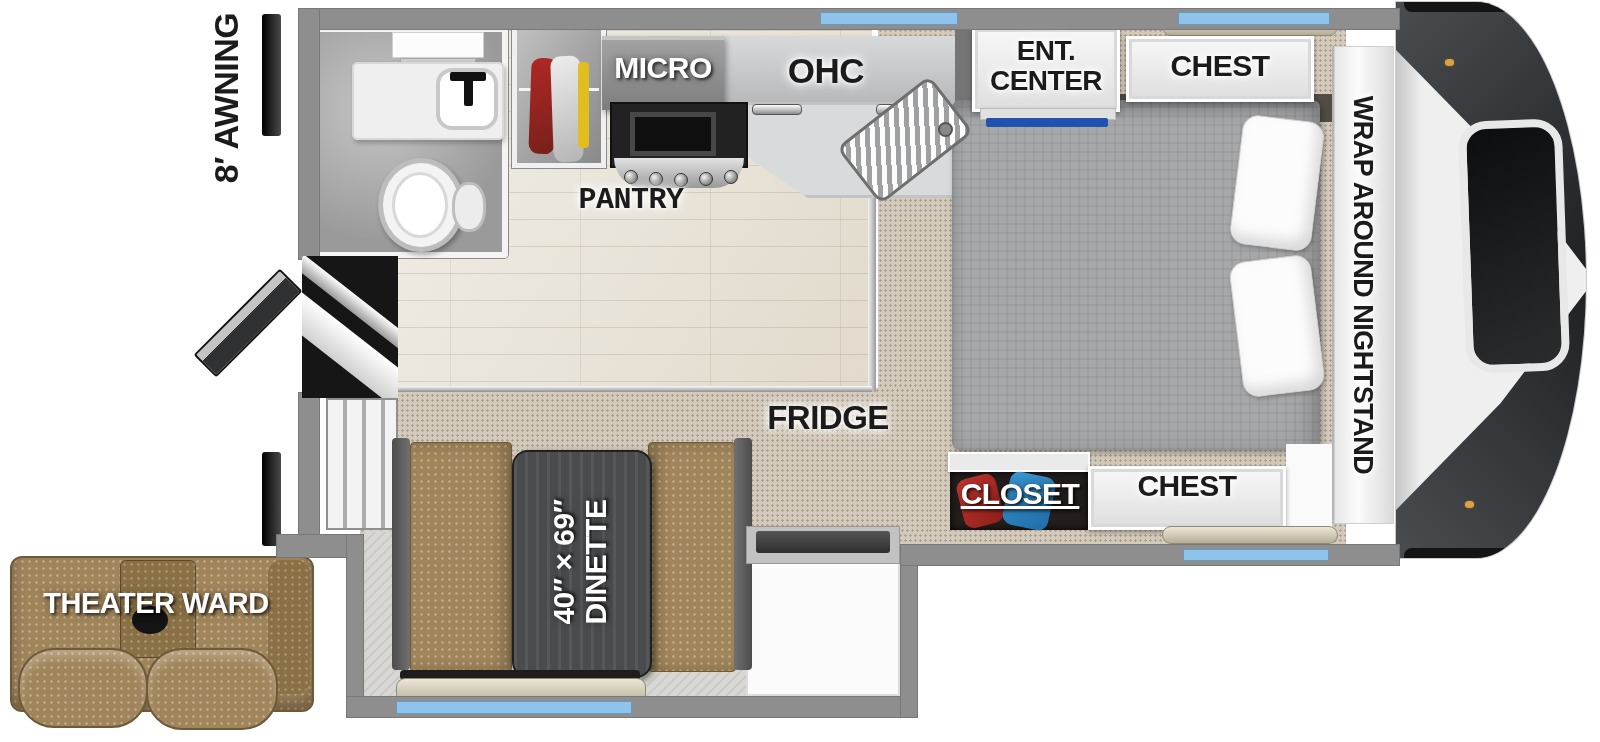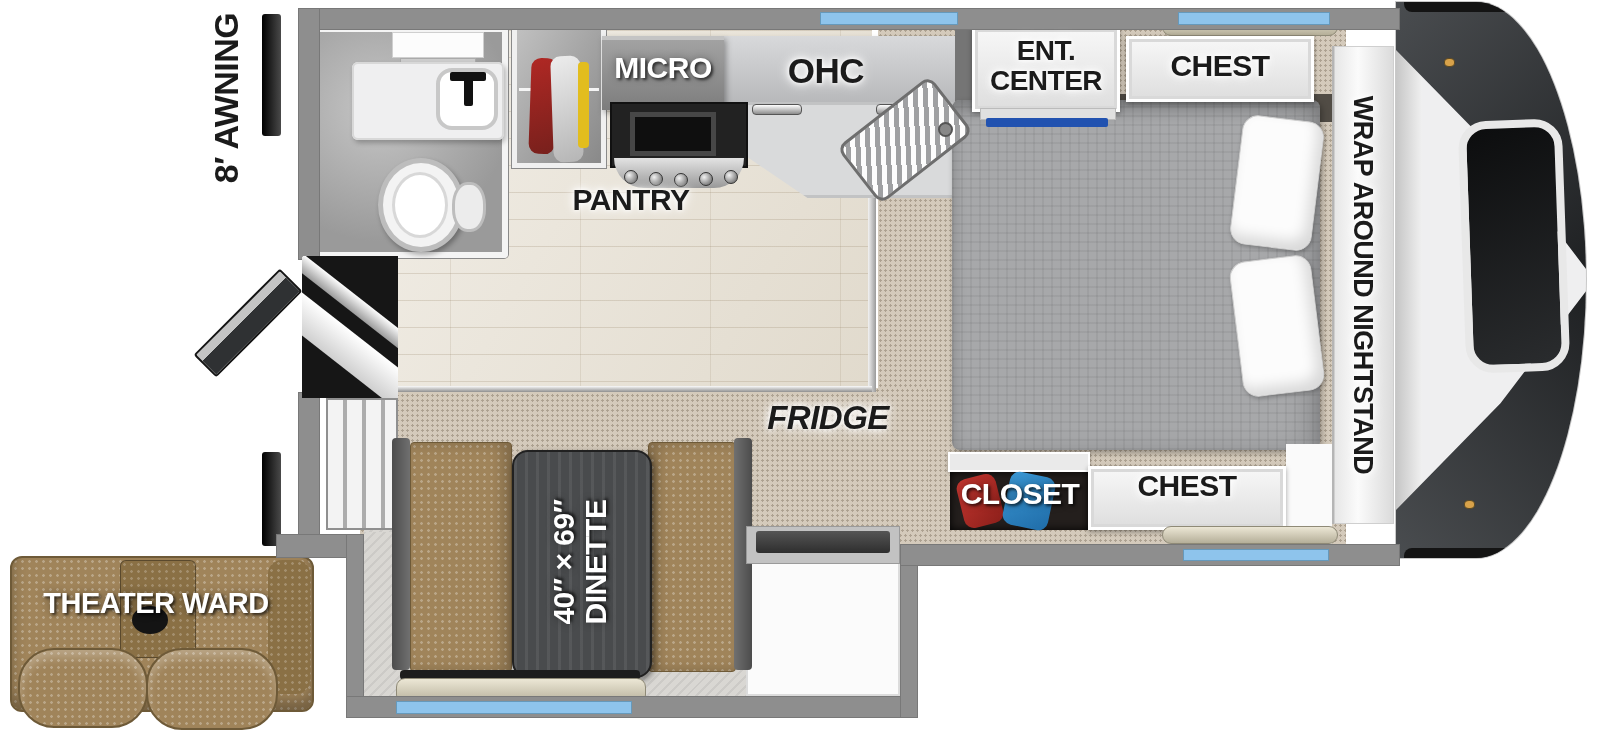--- a/index.html
+++ b/index.html
@@ -155,24 +155,24 @@
     <span style="display:block;">ENT.</span>
     <span style="display:block;">CENTER</span>
   </div>
   <div class="lbl" style="left:1126px;top:50px;width:188px;font-size:30px;">CHEST</div>
   <div class="abs rot" style="left:1127px;top:264px;width:470px;height:42px;transform:rotate(90deg);z-index:20;">
     <span class="lbl" style="position:static;font-size:27px;">WRAP AROUND NIGHTSTAND</span>
   </div>
   <div class="lbl lblw" style="left:975px;top:244px;width:240px;font-size:31px;">
   </div>
   <div class="lbl" style="left:556px;top:184px;width:150px;font-size:30px;">
-    <span style="display:block;">PANTRY</span>
+    <span style="display:block;font-family:Liberation Mono, monospace;">PANTRY</span>
   </div>
-  <div class="lbl" style="left:758px;top:400px;width:140px;font-size:33px;font-style:italic;">FRIDGE</div>
-  <div class="lbl lblw" style="left:950px;top:478px;width:140px;font-size:30px;">CLOSET</div>
+  <div class="lbl" style="left:758px;top:400px;width:140px;font-size:33px;">FRIDGE</div>
+  <div class="lbl lblw" style="left:950px;top:478px;width:140px;font-size:30px;text-decoration:underline;">CLOSET</div>
   <div class="lbl" style="left:1088px;top:470px;width:198px;font-size:30px;">CHEST</div>
   <div class="abs rot" style="left:484px;top:524px;width:192px;height:76px;transform:rotate(-90deg);z-index:20;">
     <span class="lbl lblw" style="position:static;font-size:30px;">40″ × 69″</span>
     <span class="lbl lblw" style="position:static;font-size:30px;">DINETTE</span>
   </div>
   <div class="lbl lblw" style="left:30px;top:588px;width:252px;font-size:29px;">
     <span style="display:block;">THEATER WARD</span>
   </div>
 
 </div>

